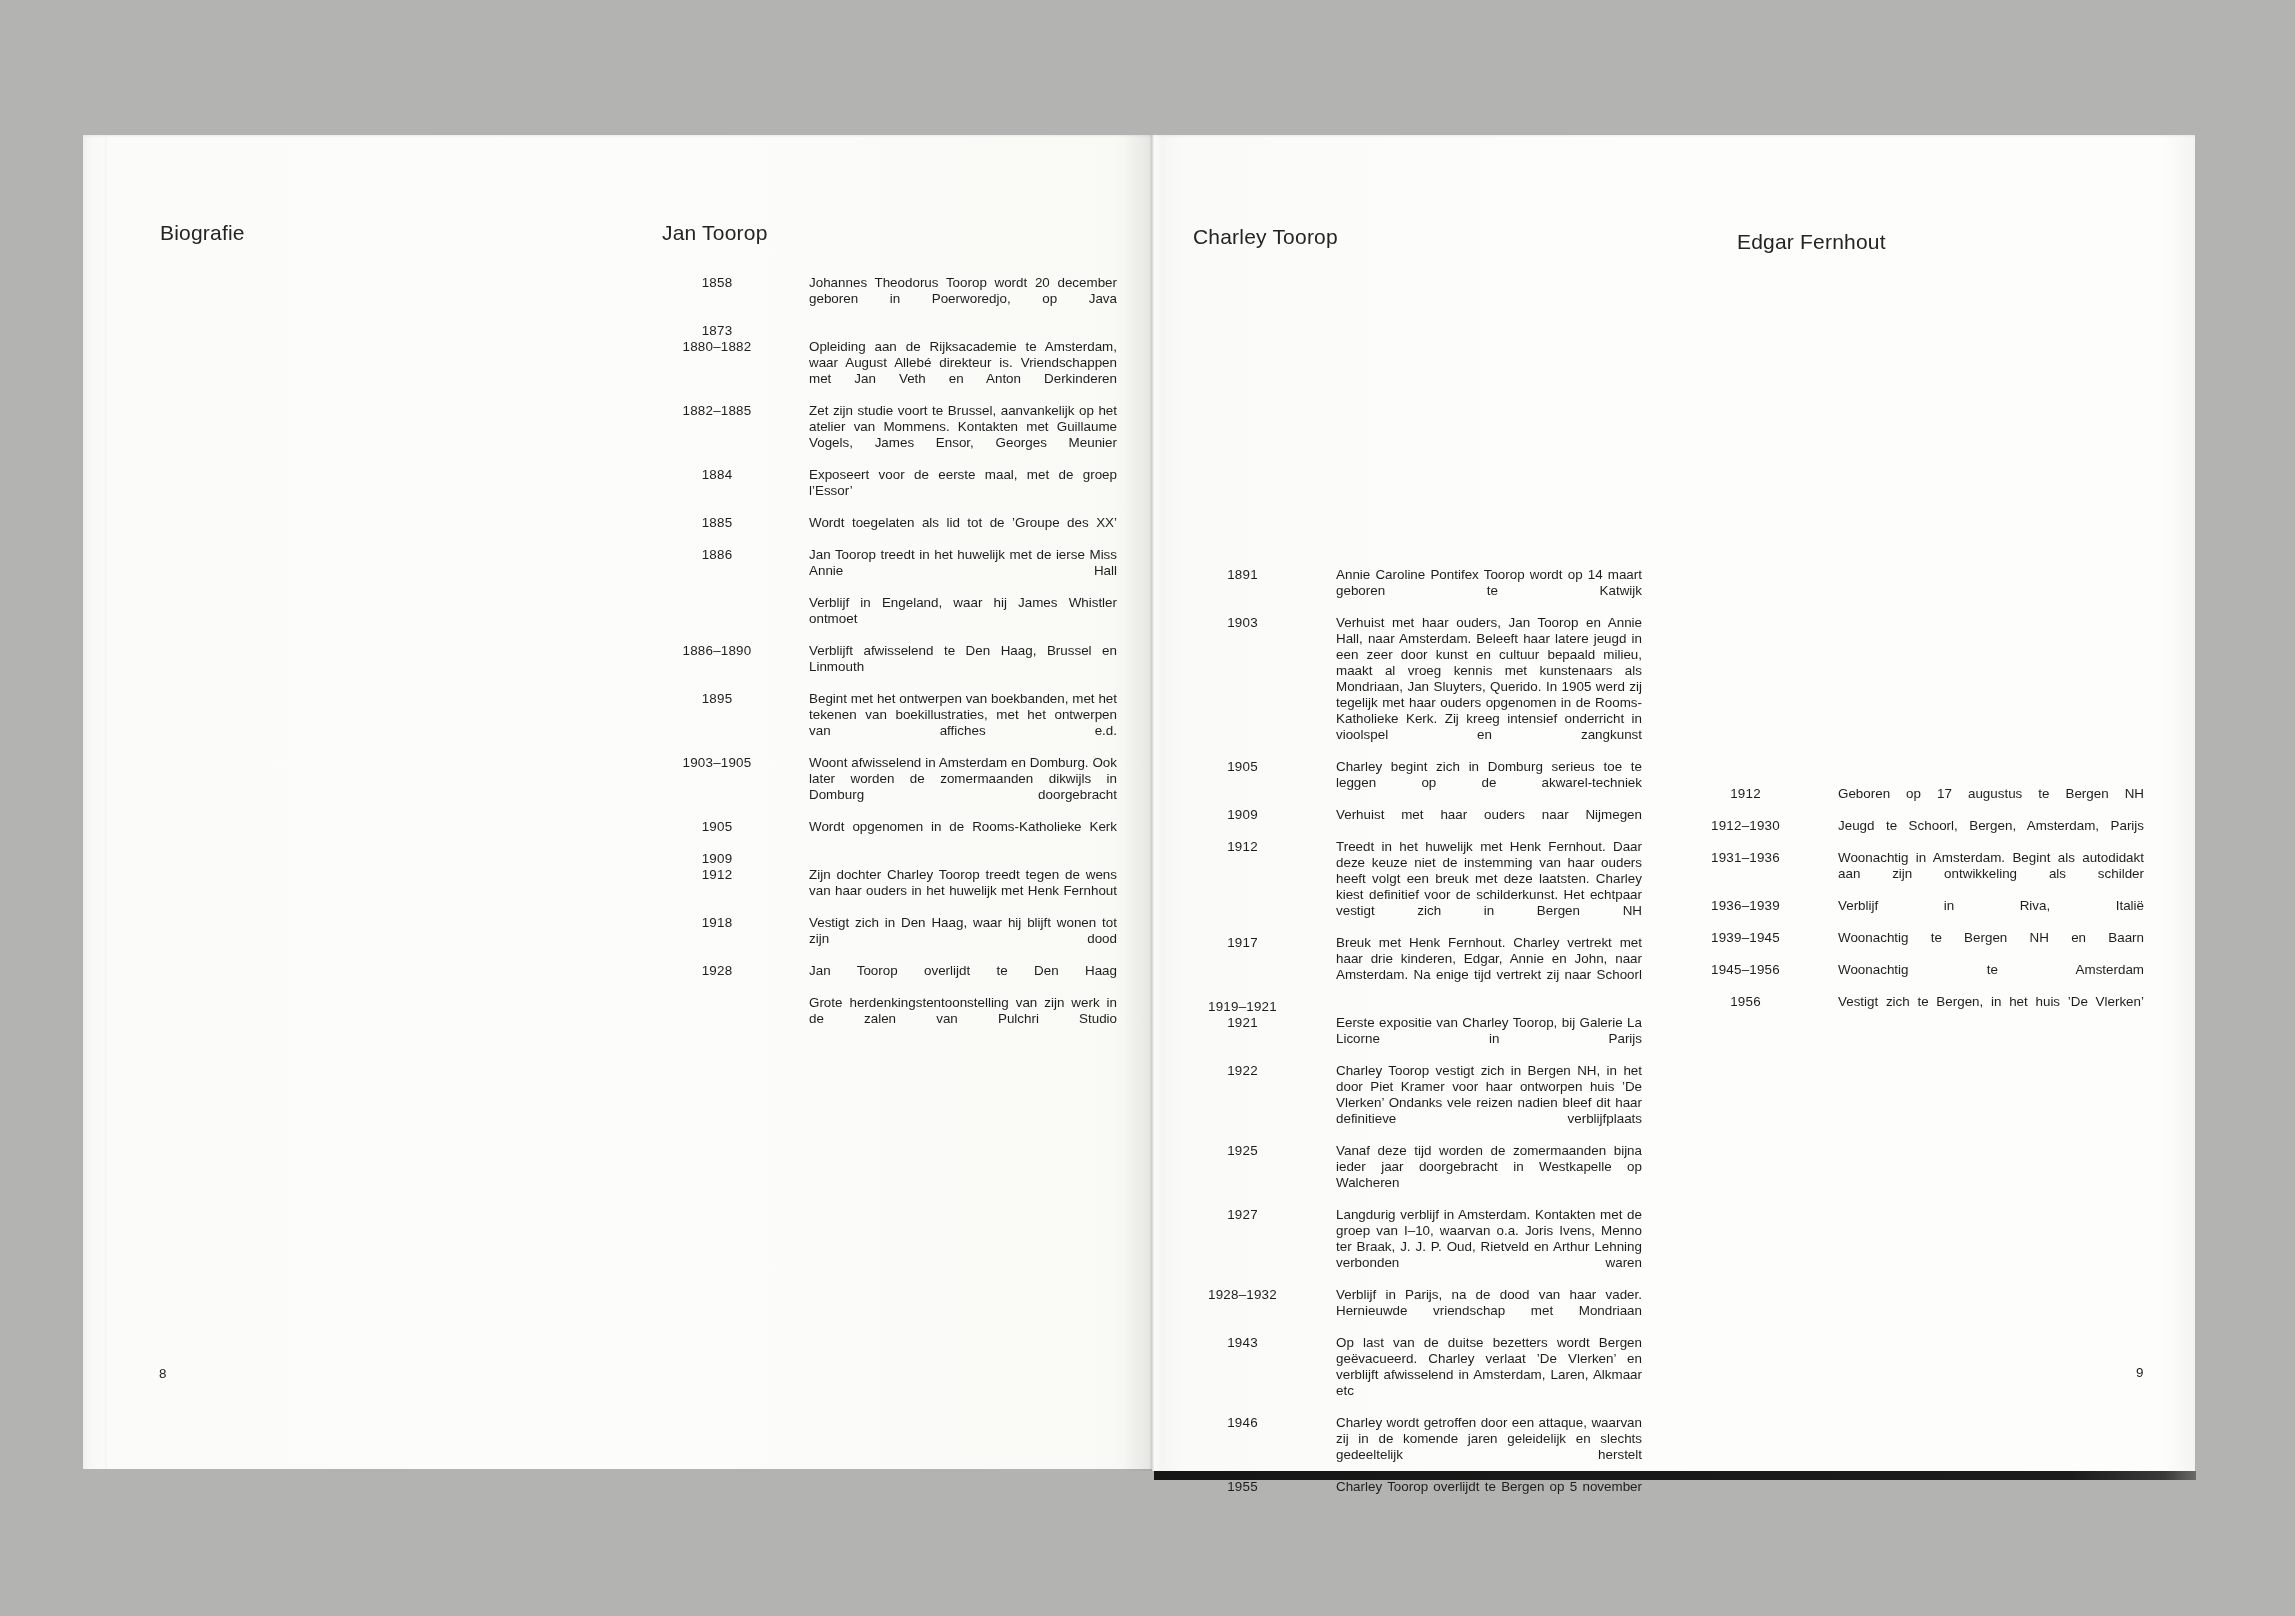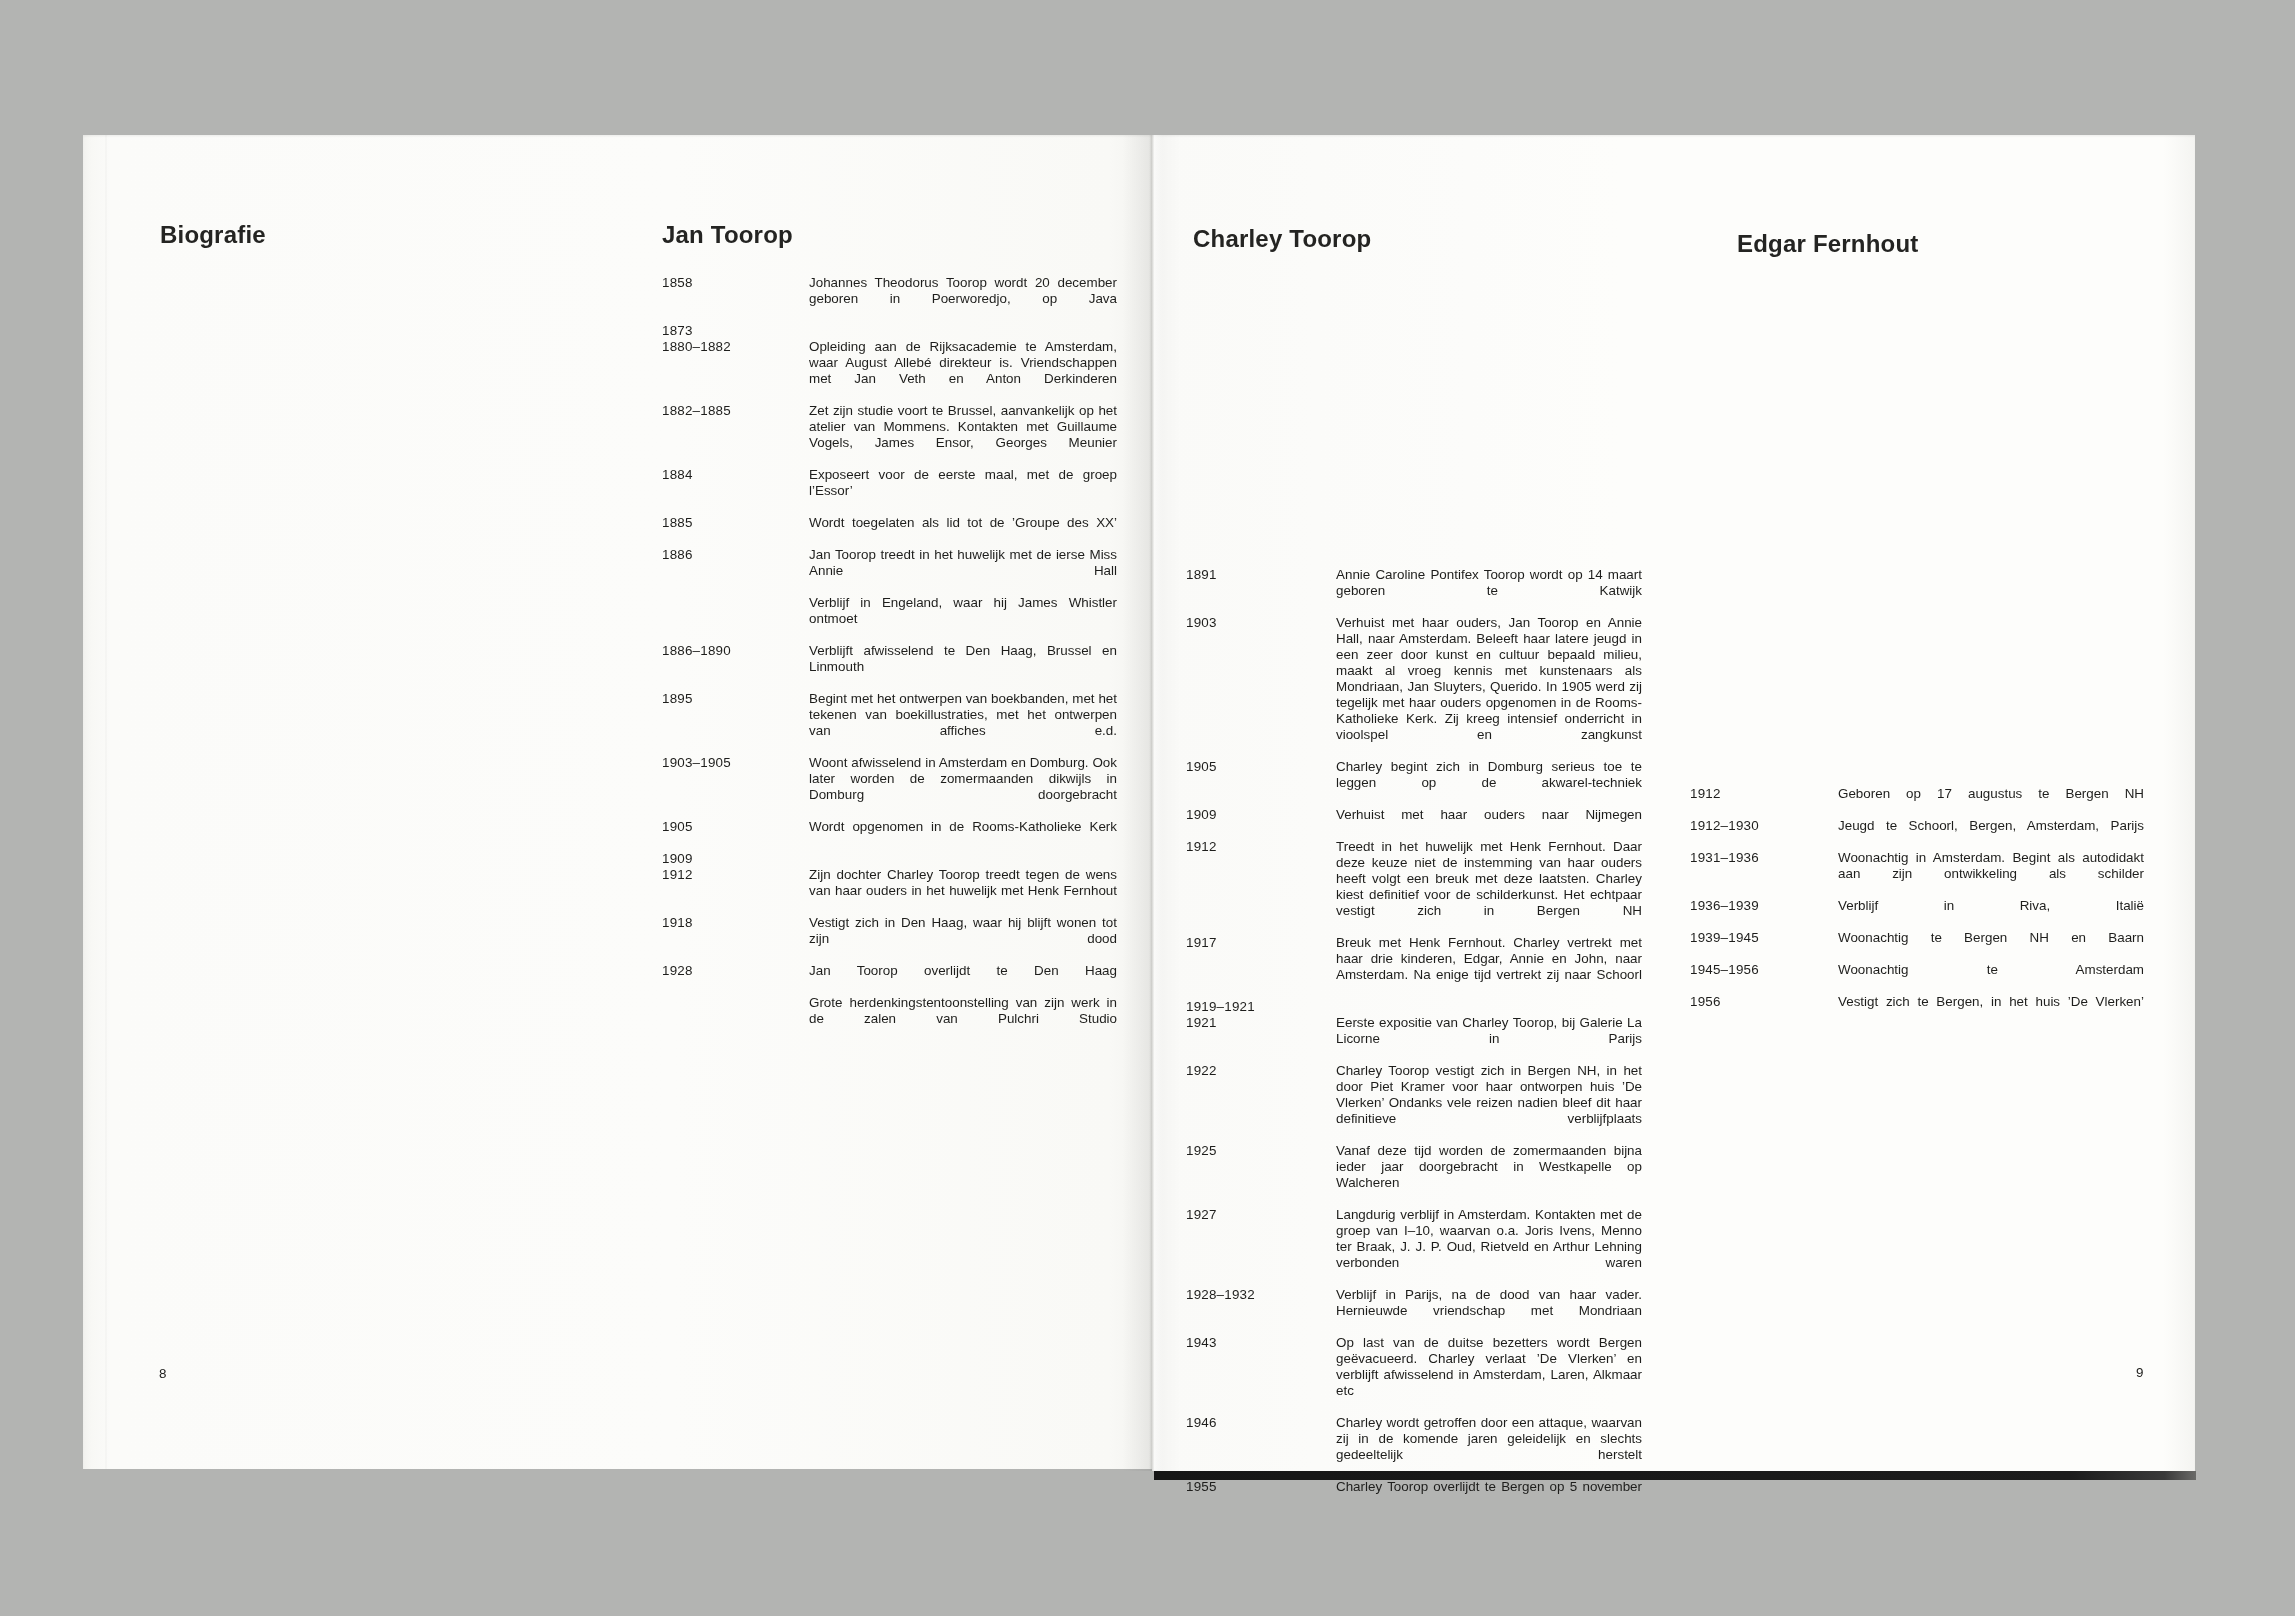--- a/index.html
+++ b/index.html
@@ -42,29 +42,29 @@
       rgba(0,0,0,0) 100%);
     pointer-events:none;
   }
   
   #book-edge{
     position:absolute;left:1154px;top:1471px;width:1042px;height:9.2px;
     background:linear-gradient(90deg,#161616 0%,#1c1c1c 88%,#3a3a3a 97%,#6a6a68 100%);
   }
   .heading{
     position:absolute;
-    font-size:24px;font-weight:bold;letter-spacing:0.2px;
+    font-size:21px;font-weight:normal;letter-spacing:0.2px;
     white-space:nowrap;color:#242422;
   }
   .timeline{position:absolute;}
   .row{
     display:grid;
     font-size:13.4px;line-height:16px;
   }
-  .row .yr{letter-spacing:0.2px;}
+  .row .yr{letter-spacing:0.2px;text-align:center;}
   .row .tx{text-align:justify;}
   .row .tx::after{content:"";display:inline-block;width:100%;}
   
   .row .tx{text-align:justify;text-align-last:left;margin-left:37px;}
   .tl-jan .row{grid-template-columns:110px 345px;}
   .tl-charley .row{grid-template-columns:113px 343px;}
   .tl-edgar .row{grid-template-columns:111px 343px;}
   .pageno{
     position:absolute;font-size:13.4px;color:#222220;
   }

